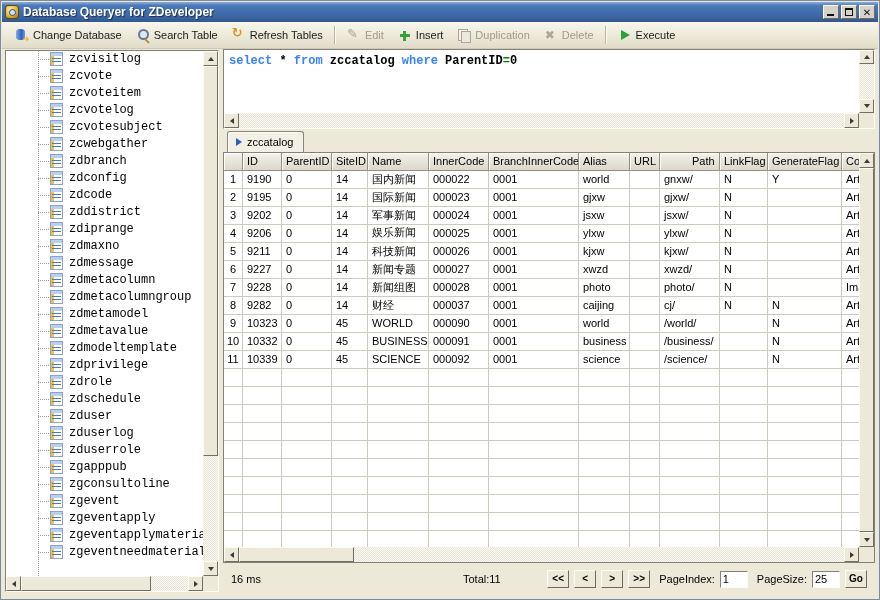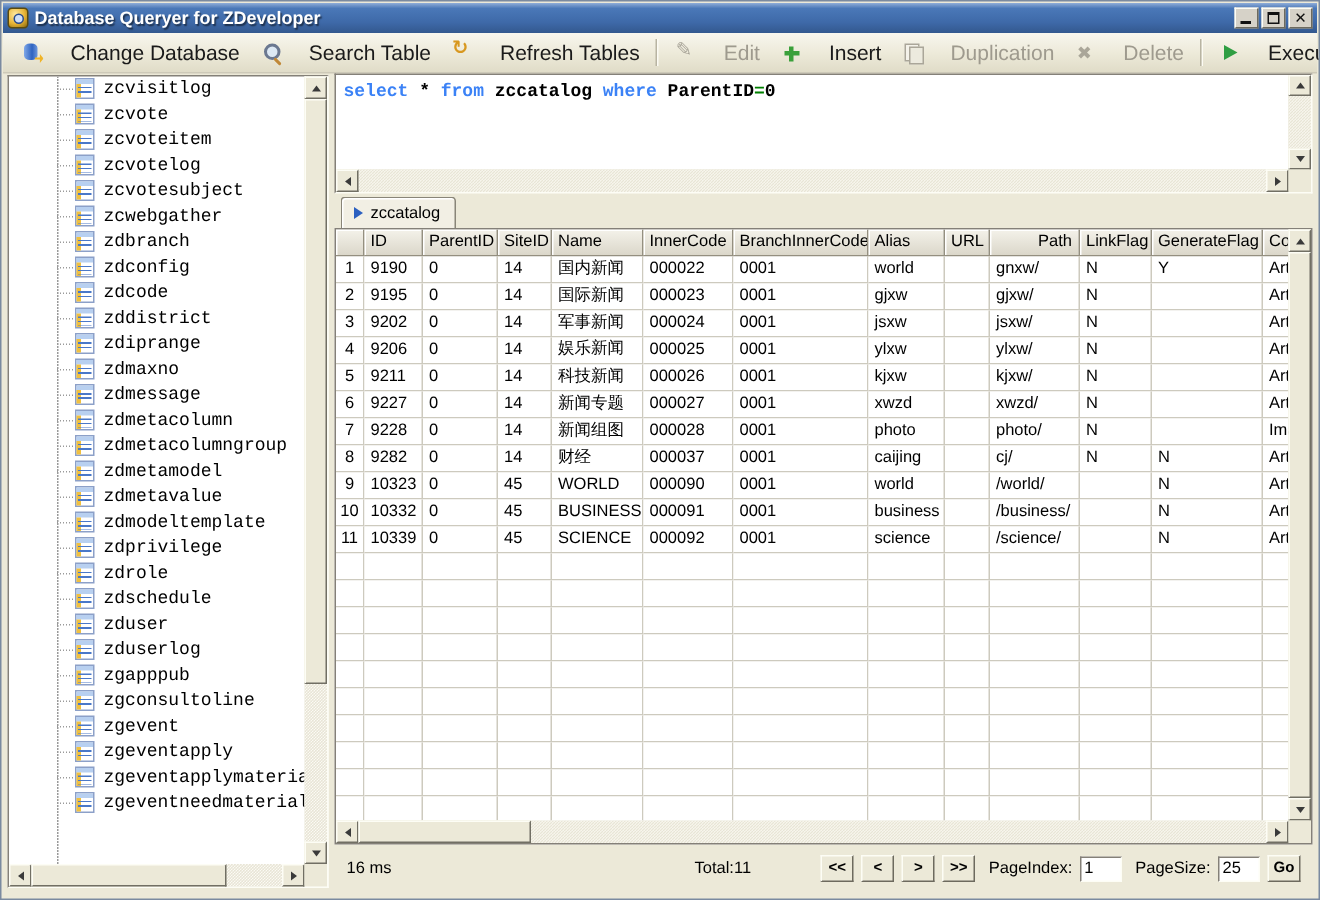--- a/index.html
+++ b/index.html
@@ -27,21 +27,21 @@
   .glyph-max { position:absolute; left:3px; top:2px; width:8px; height:8px;
     border:1px solid #111; border-top-width:2px; }
   .glyph-close { position:absolute; left:0; top:0; right:0; bottom:0;
     font:bold 10px/13px "DejaVu Sans",sans-serif; color:#111; text-align:center; }
   
   .toolbar {
     position:absolute; left:1px; top:21px; right:1px; height:27px;
     background:linear-gradient(180deg,#f8f6ee 0%,#ece9d8 55%,#e0dcc8 100%);
     border-bottom:1px solid #cdc9b8; display:flex; align-items:center; padding:0 6px;
   }
-  .tb-btn { display:flex; align-items:center; gap:18px; padding:2px 6px; font-size:14px;
+  .tb-btn { display:flex; align-items:center; gap:4px; padding:2px 6px; font-size:11px;
     color:#1a1a1a; border:1px solid transparent; border-radius:2px; white-space:nowrap; }
   .tb-btn.disabled { color:#9e9a8e; }
   .tb-sep { width:0; height:18px; border-left:1px solid #b8b4a2; border-right:1px solid #fcfbf4; margin:0 4px; }
   .tbi { width:14px; height:14px; position:relative; flex:none; }
   .icon-database-icon::before { content:""; position:absolute; left:1px; top:1px; width:9px; height:11px;
     background:linear-gradient(90deg,#7fa8e8,#2f63c0 60%,#6e97dc); border-radius:4px/3px; }
   .icon-database-icon::after { content:""; position:absolute; right:0; bottom:0; width:6px; height:6px;
     background:#f0b428; clip-path:polygon(0 40%, 60% 40%, 60% 0, 100% 50%, 60% 100%, 60% 60%, 0 60%); }
   .icon-search-icon::before { content:""; position:absolute; left:2px; top:1px; width:7px; height:7px;
     border:2px solid #6b7890; border-radius:50%; background:#dce8f4; }
@@ -327,20 +327,26 @@
         <div class="tree-item">
           <span class="tree-icon">
             <i></i>
           </span>
           <span class="tree-label">zduserlog</span>
         </div>
         <div class="tree-item">
           <span class="tree-icon">
             <i></i>
           </span>
+          <span class="tree-label">zduserrole</span>
+        </div>
+        <div class="tree-item">
+          <span class="tree-icon">
+            <i></i>
+          </span>
           <span class="tree-label">zgapppub</span>
         </div>
         <div class="tree-item">
           <span class="tree-icon">
             <i></i>
           </span>
           <span class="tree-label">zgconsultoline</span>
         </div>
         <div class="tree-item">
           <span class="tree-icon">

